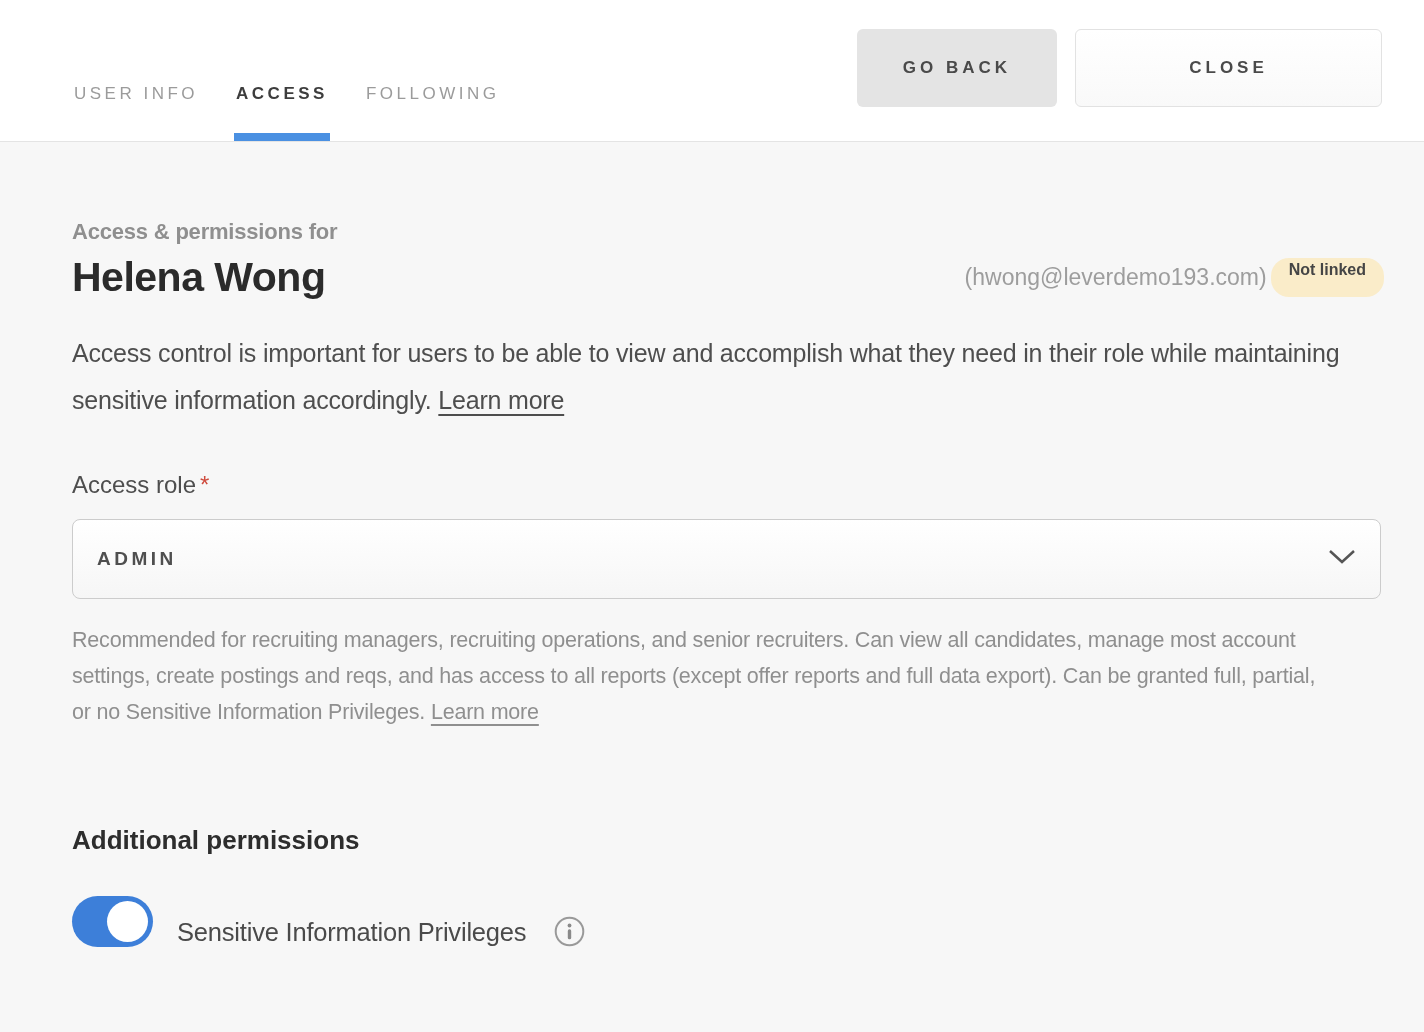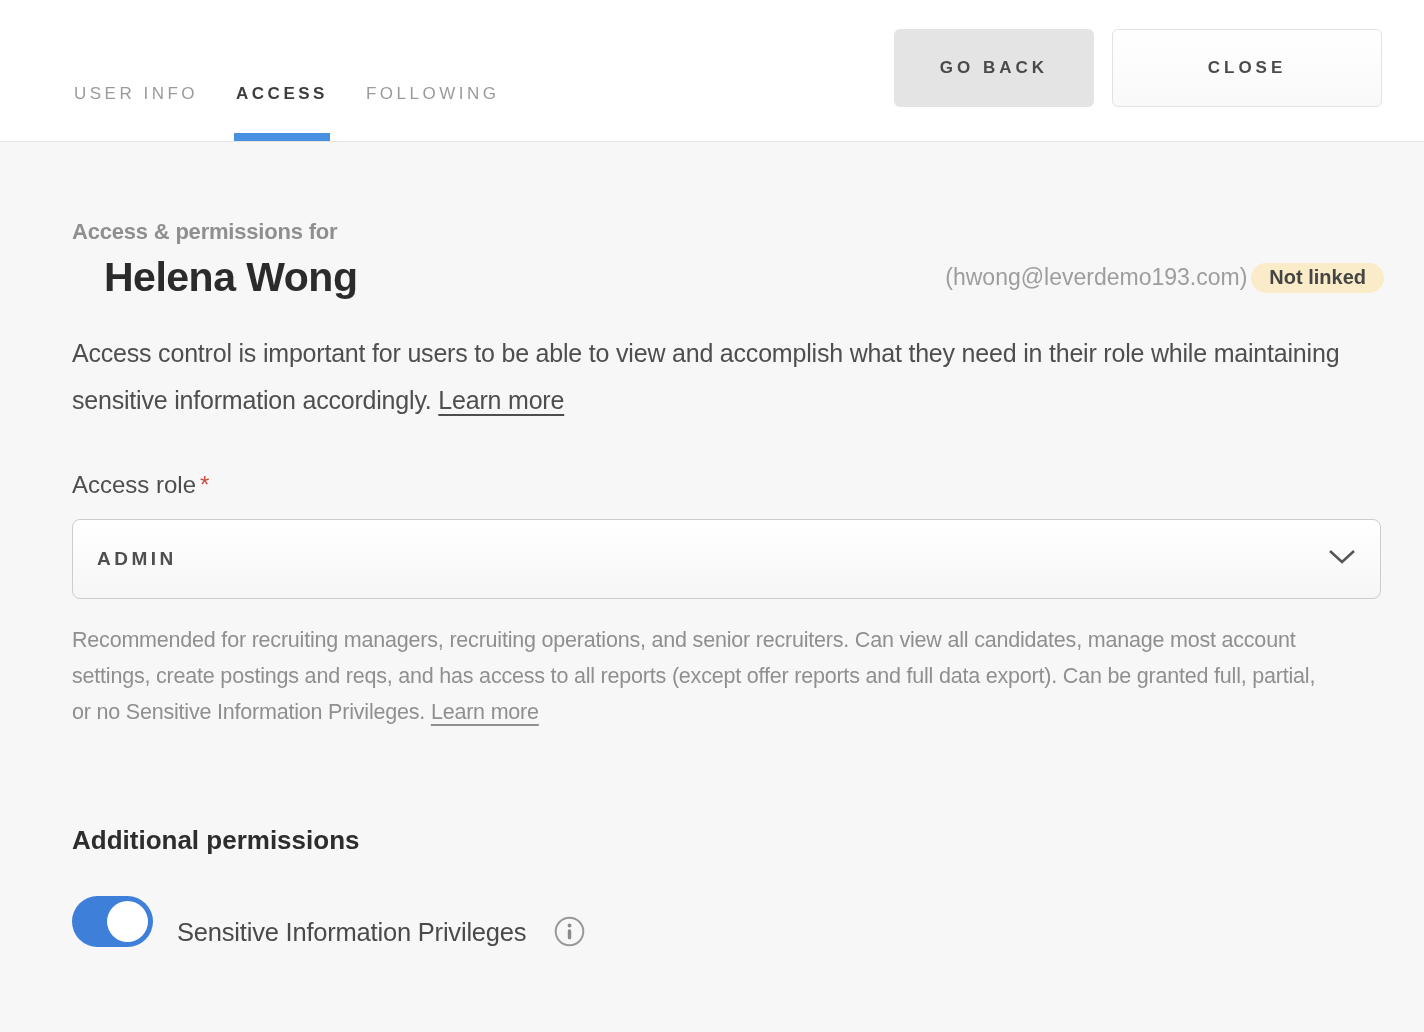--- a/index.html
+++ b/index.html
@@ -58,64 +58,63 @@
     display: flex;
     align-items: center;
     justify-content: center;
   }
   .btn-goback {
     width: 200px;
     background: #e4e4e4;
     border: none;
   }
   .btn-close {
-    width: 270px;
+    width: 307px;
     background: linear-gradient(#ffffff, #f9f9f9);
     border: 1px solid #e2e2e2;
   }
 
   
   .main {
     padding: 77px 40px 0 72px;
     background: #f7f7f7;
   }
   .eyebrow {
     font-size: 22px;
     font-weight: 700;
     color: #8f8f8f;
     letter-spacing: -0.2px;
   }
   .name-row {
     margin-top: 9px;
     display: flex;
     align-items: center;
     justify-content: space-between;
-    margin-left: 32px;
   }
   .user-name {
     font-size: 41px;
     font-weight: 700;
     color: #2b2b2b;
     letter-spacing: -0.5px;
   }
   .name-meta {
     display: flex;
     align-items: center;
     gap: 4px;
   }
   .user-email {
     font-size: 23px;
     color: #9d9d9d;
   }
   .badge {
     background: #faecc9;
     color: #454545;
-    font-size: 20px;
+    font-size: 16px;
     font-weight: 600;
-    padding: 3px 18px 4px 18px;
+    padding: 3px 18px 18px 18px;
     border-radius: 18px;
     white-space: nowrap;
     text-align: right;
   }
   .intro {
     margin-top: 29px;
     font-size: 25px;
     line-height: 47px;
     color: #4e4e4e;
     max-width: 1290px;

